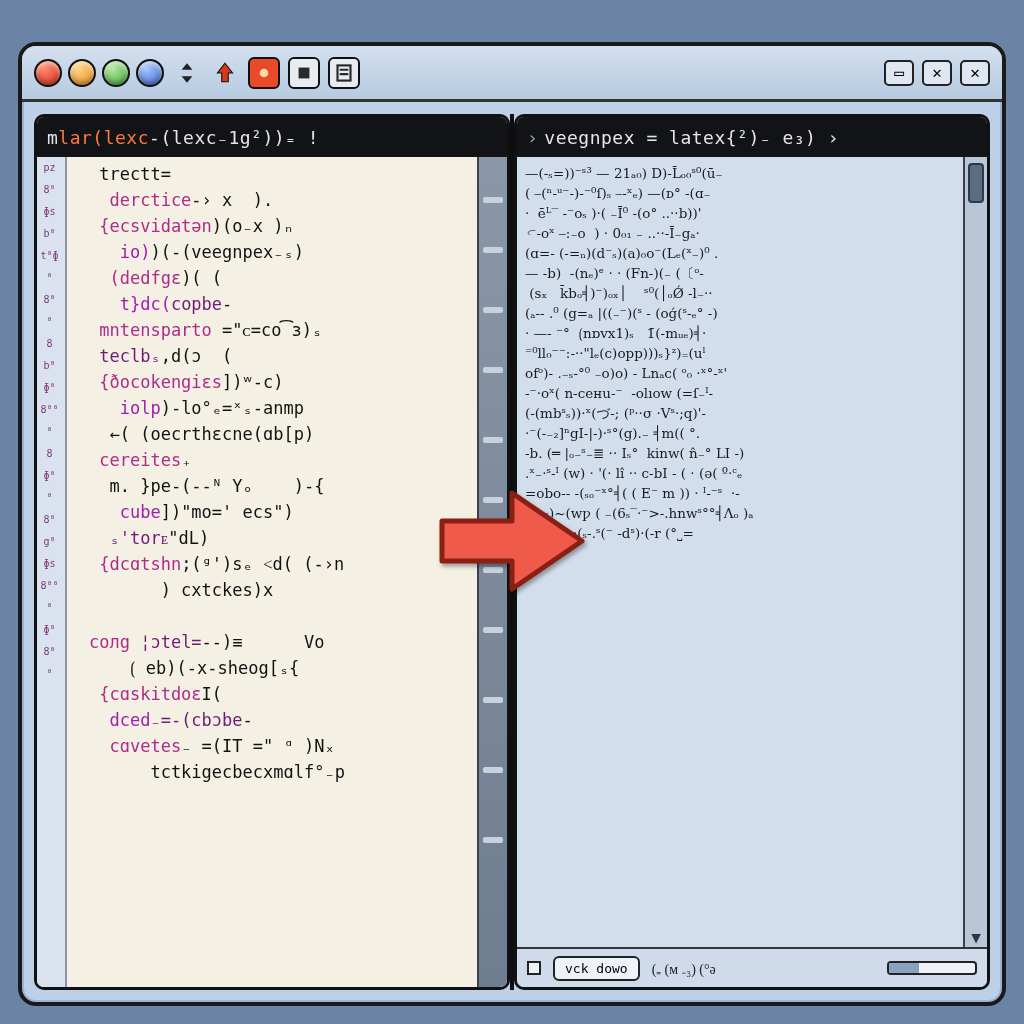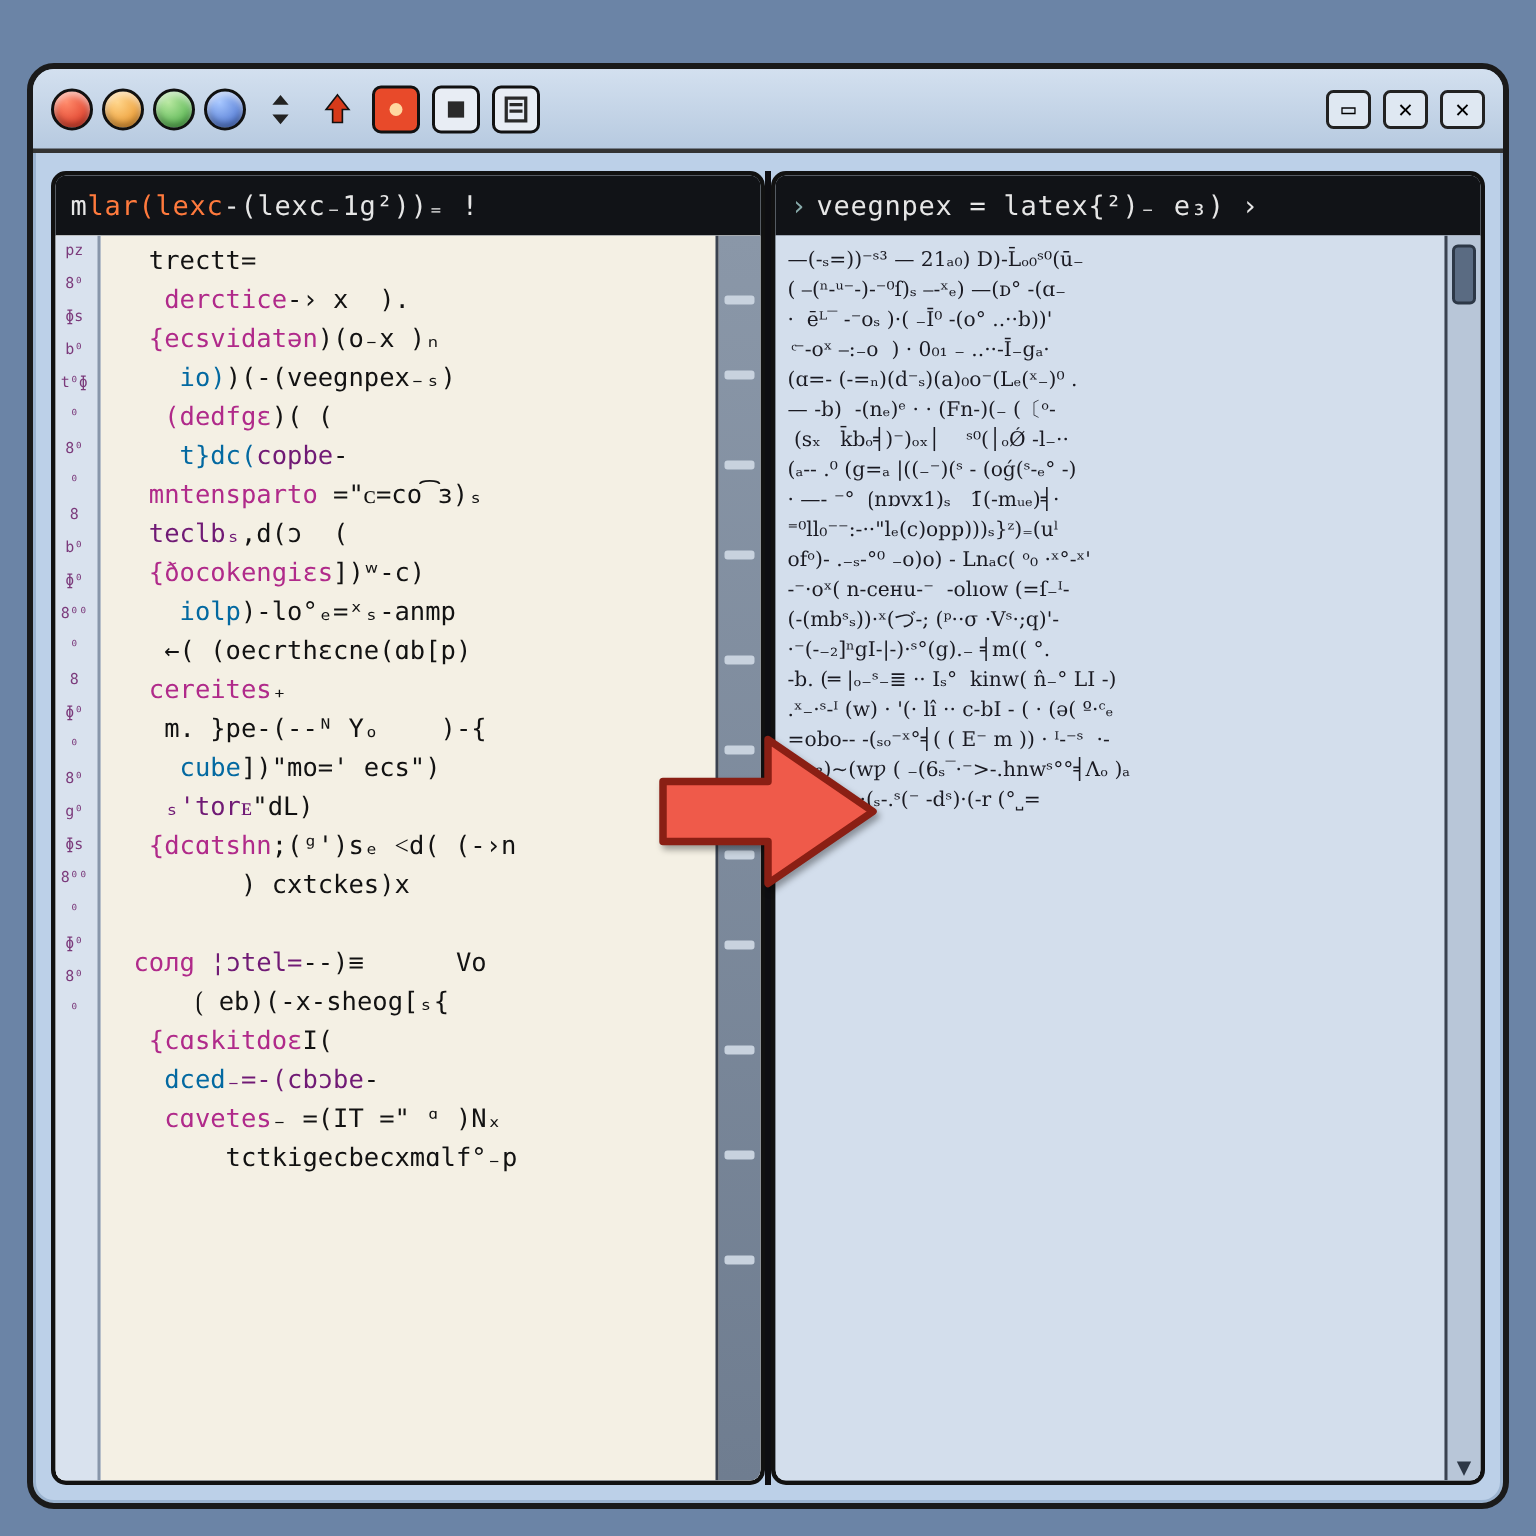--- a/index.html
+++ b/index.html
@@ -103,21 +103,21 @@
   .code {
     flex:1;
     font-size:17px; line-height:26px;
     padding:4px 6px 4px 22px;
     color:#121212;
     overflow:hidden;
     white-space:pre;
     font-family:"Menlo","Consolas",monospace;
   }
   .kw  { color:#b02a8a; font-weight:400; }
-  .fn  { color:#0369a1; }
+  .fn  { color:#a21caf; }
   .id  { color:#701a75; }
   .minimap {
     width:30px;
     background:linear-gradient(#8a97a8,#6f7d90);
     border-left:2px solid #3a4250;
     position:relative;
   }
   .minimap .blk {
     position:absolute; left:4px; right:4px;
     background:#c8d2de; height:6px; border-radius:2px;
@@ -301,20 +301,27 @@
 .ˣ₋·ˢ-ᴵ (w) · '(· lı̂ ·· с-bI - ( · (ǝ( º·ᶜₑ
 =obo-- -(ₛₒ⁻ˣ°╡( ( E⁻ m )) · ᴵ-⁻ˢ  ·-
 (-n₃)~(wƿ ( ₋(6ₛ‾·⁻&gt;-.hnwˢ°°╡Λₒ )ₐ
 ( √-c̄-  -·(ₛ-.ˢ(⁻ -dˢ)·(-r (°˽=</div>
         <div class="scrollv">
           <div class="arrow" style="top:0">▲</div>
           <div class="thumb"></div>
           <div class="arrow" style="bottom:0">▼</div>
         </div>
       </div>
+      <div class="statusbar">
+        <span style="width:14px;height:14px;border:2px solid #222;background:#eef3f9;display:inline-block"></span>
+        <button class="btn">vck dоwo</button>
+        <span style="font-family:serif">(₌ (м ₋₃)  (°ə</span>
+        <div class="spacer"></div>
+        <div class="progress"></div>
+      </div>
     </div>
 
     <div class="big-arrow">
       <svg viewBox="0 0 150 110">
         <path d="M5 35 h70 v-28 l70 48 -70 48 v-28 h-70 z" fill="#ef5a4a" stroke="#8a1f14" stroke-width="5" stroke-linejoin="round"></path>
       </svg>
     </div>
 
   </div>
 </div>

